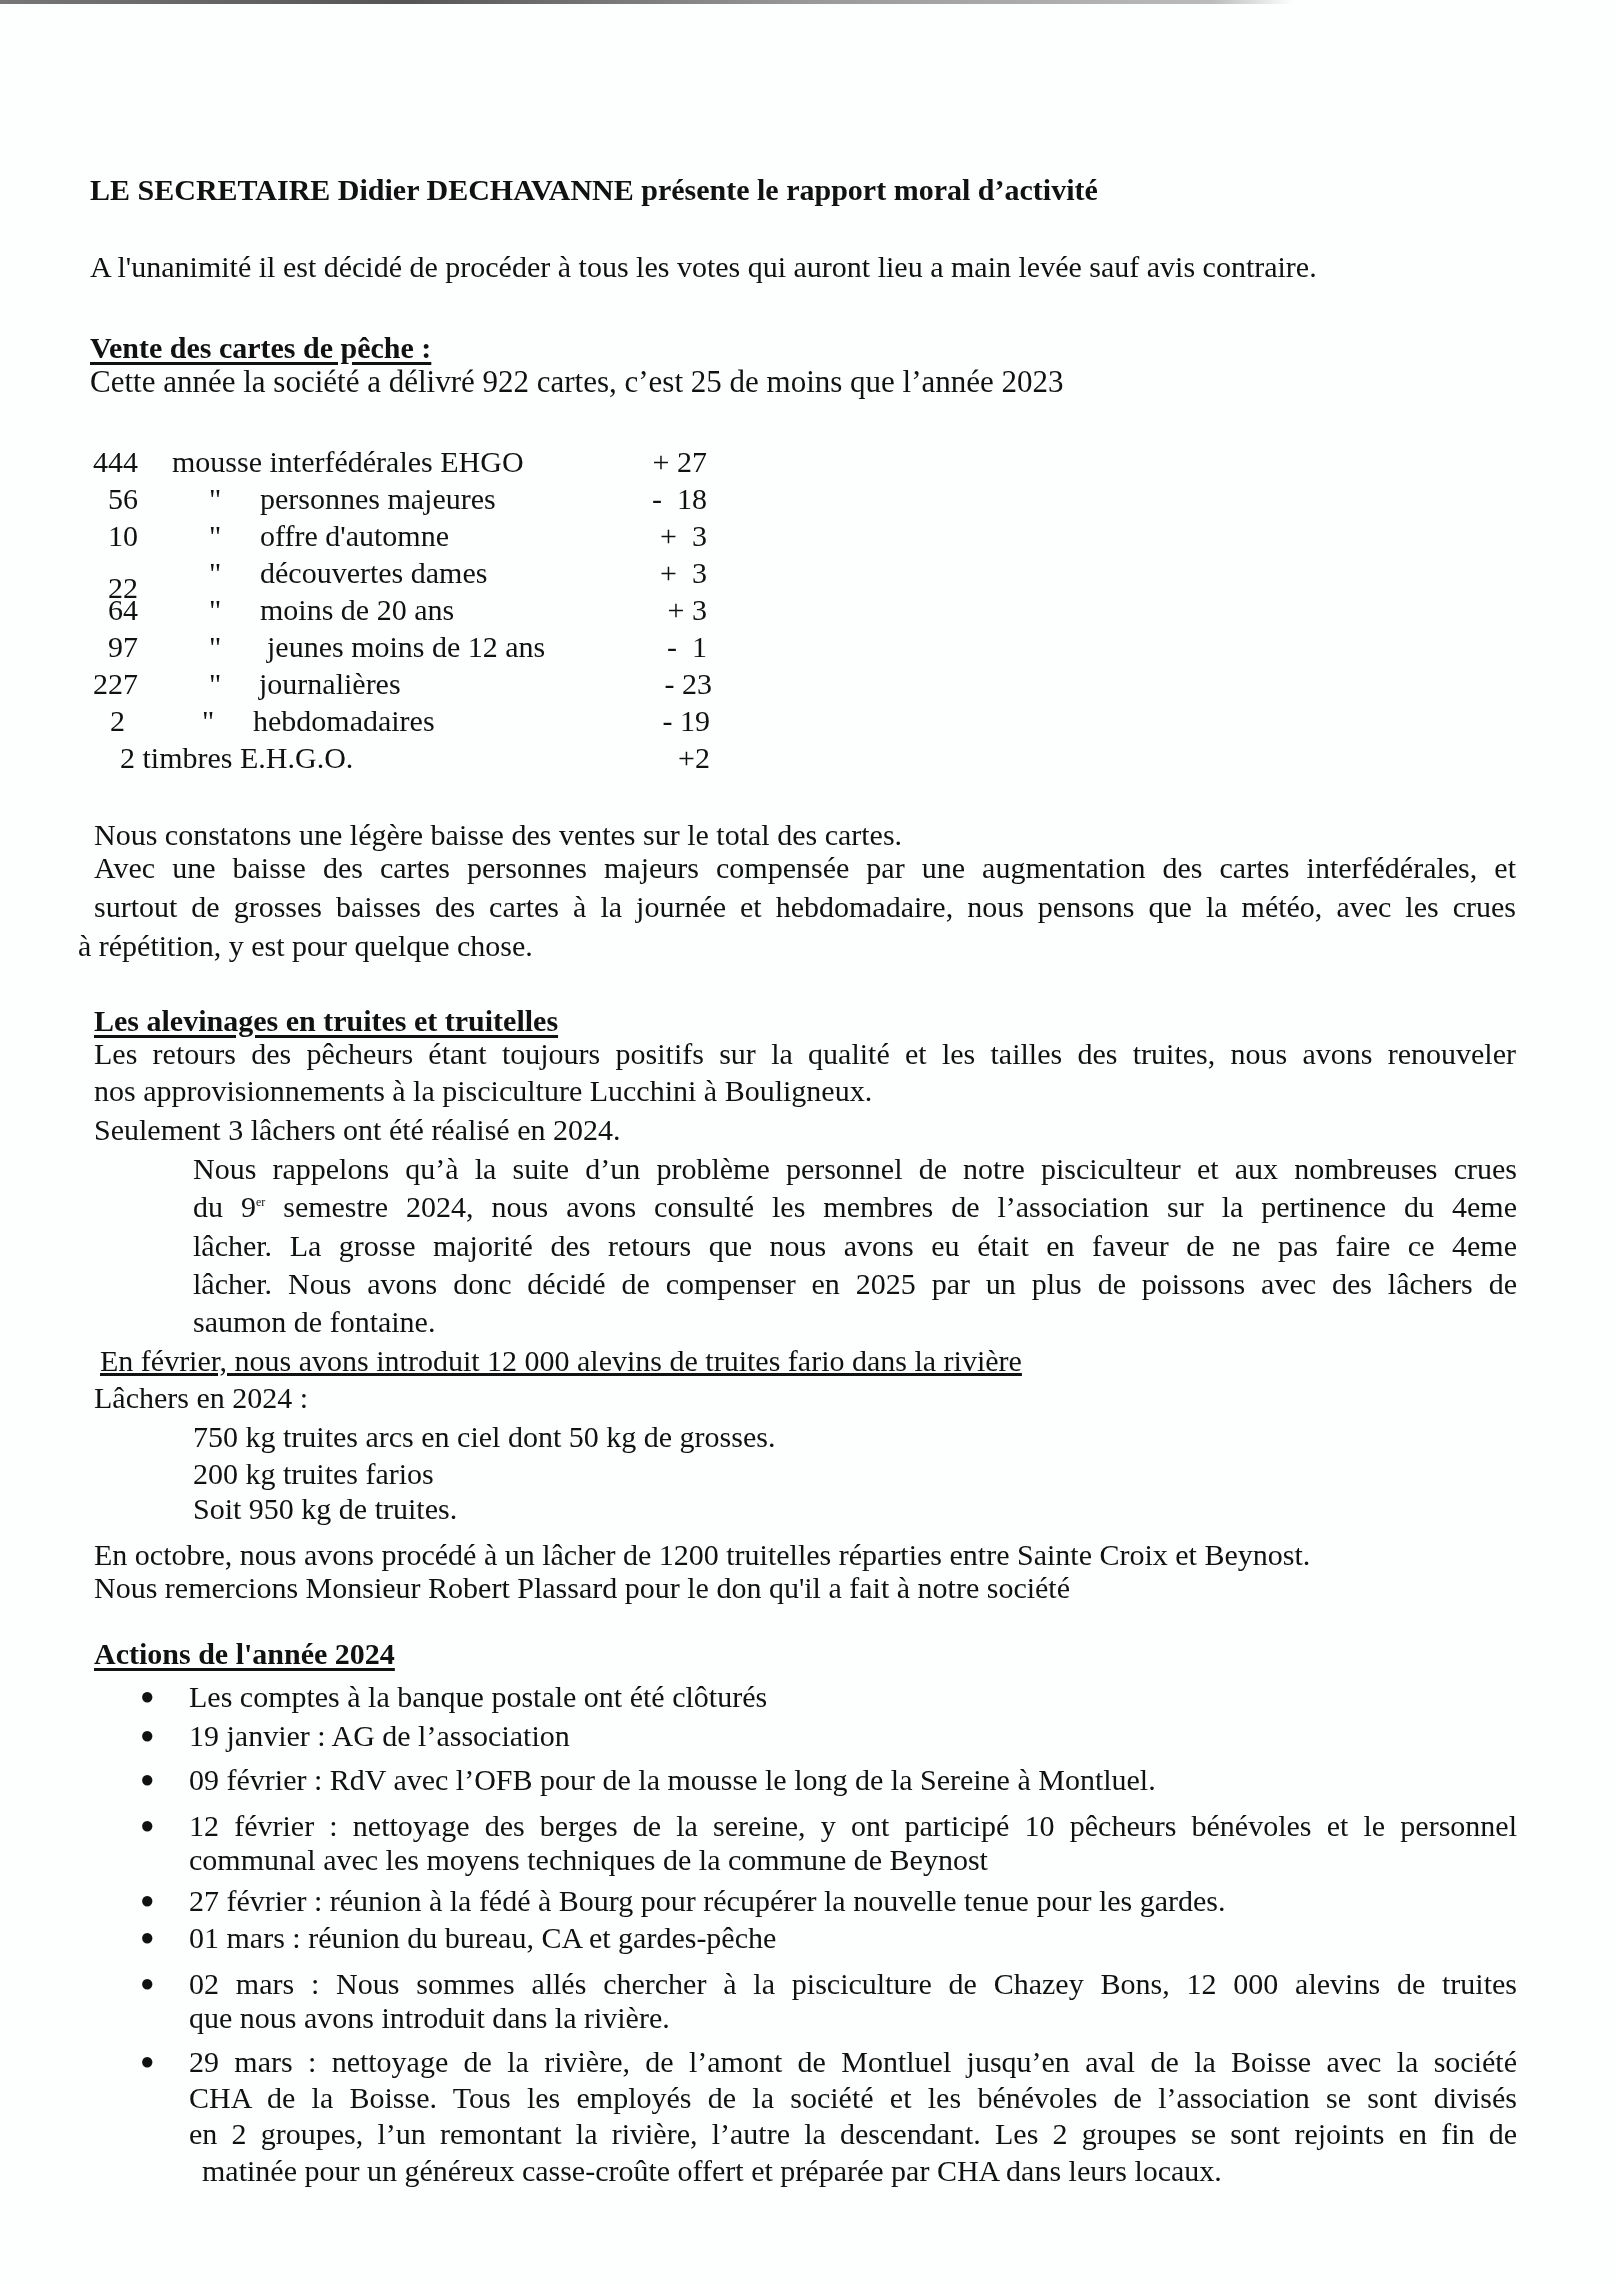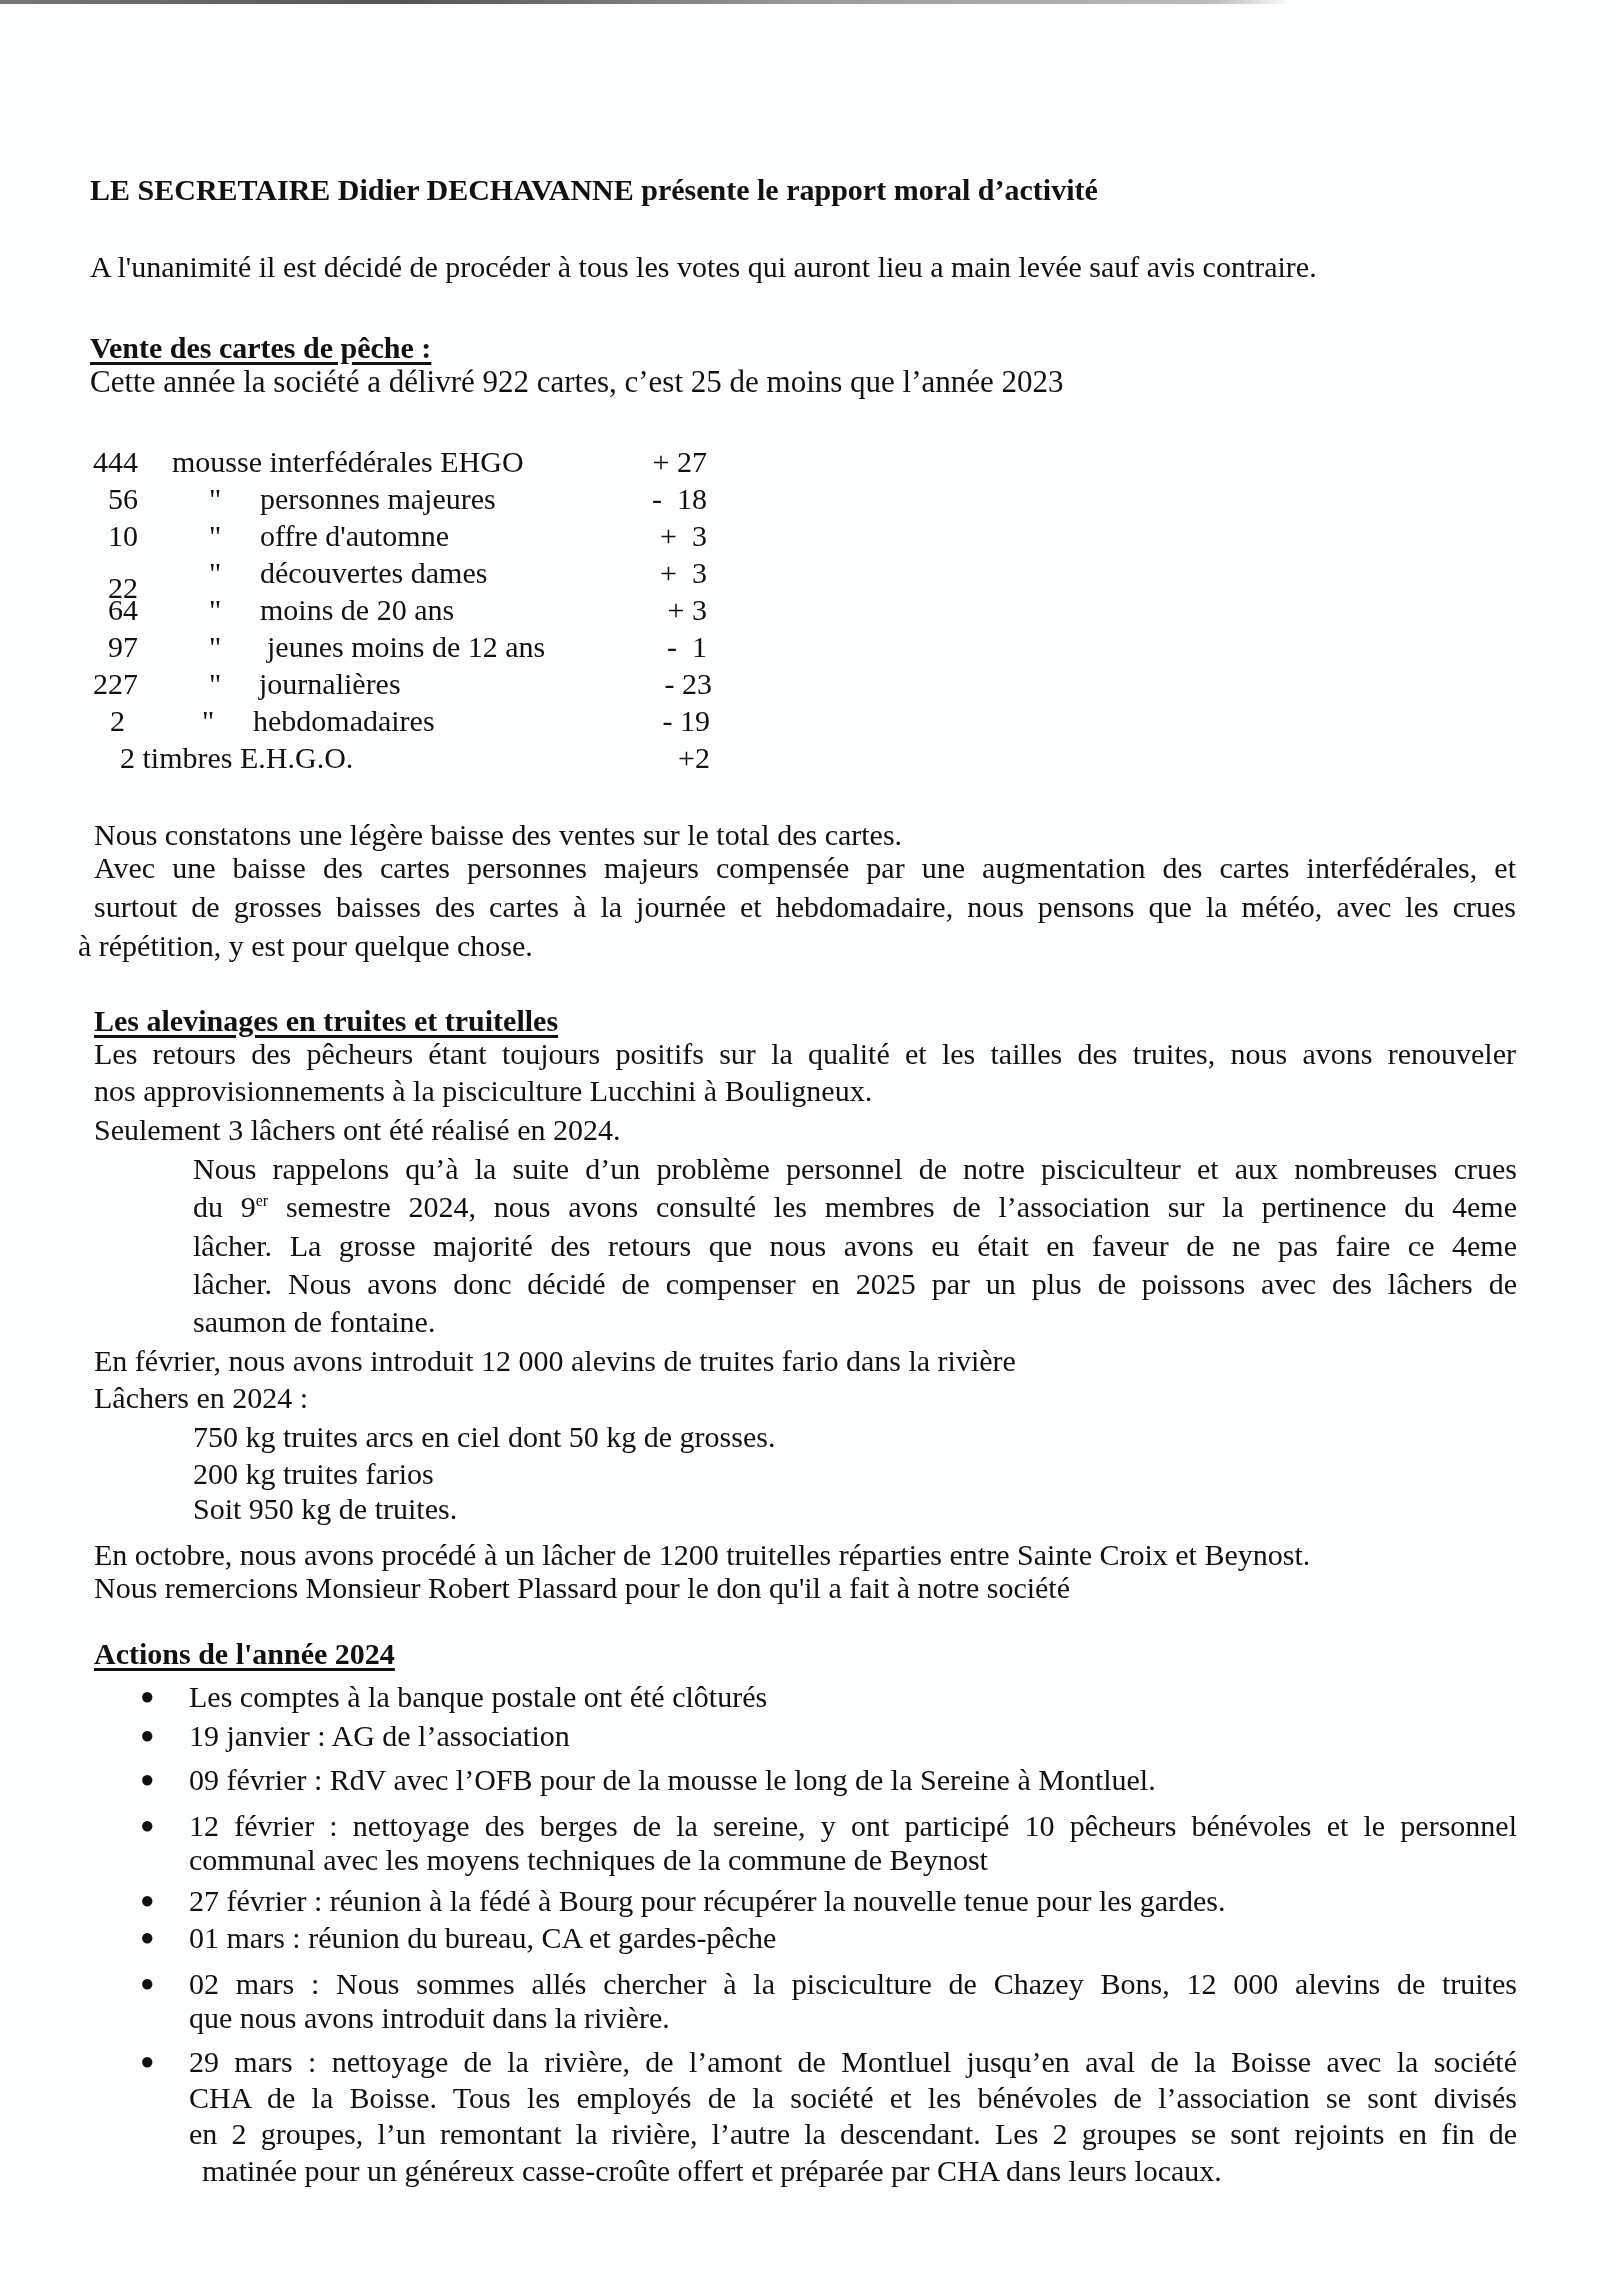--- a/index.html
+++ b/index.html
@@ -15,21 +15,21 @@
   .ln { position: absolute; white-space: nowrap; font-size: 30px; line-height: 35px; }
   .b { font-weight: bold; }
   .u { text-decoration: underline; text-decoration-thickness: 2.7px; text-underline-offset: 4px; }
   .title { font-size: 30px; }
   .just { white-space: normal; text-align: justify; text-align-last: justify; }
   .tbl-num { position: absolute; width: 74px; text-align: right; }
   .tbl-q { position: absolute; }
   .tbl-lbl { position: absolute; }
   .tbl-delta { position: absolute; width: 101px; text-align: right; white-space: pre; }
   .bullet { position: absolute; left: 140px; font-size: 24px; }
-  sup { font-size: 16px; line-height: 0; }
+  sup { font-size: 12px; line-height: 0; }
 </style>
 </head>
 <body>
 
 <div class="scanline"></div>
 
 <div class="ln b title" style="left:90px; top:172px;">LE SECRETAIRE Didier DECHAVANNE présente le rapport moral d’activité</div>
 <div class="ln" style="left:90px; top:249px;">A l'unanimité il est décidé de procéder à tous les votes qui auront lieu a main levée sauf avis contraire.</div>
 
 <div class="ln b u" style="left:90px; top:330px;">Vente des cartes de pêche :</div>
@@ -100,21 +100,21 @@
 <div class="ln" style="left:94px; top:1112px;">Seulement 3 lâchers ont été réalisé en 2024.</div>
 
 <div>
   <div class="ln just" style="left:193px; top:1151px; width:1324px;">Nous rappelons qu’à la suite d’un problème personnel de notre pisciculteur et aux nombreuses crues</div>
   <div class="ln just" style="left:193px; top:1189px; width:1324px;"><span>du 9</span><sup>er</sup><span> semestre 2024, nous avons consulté les membres de l’association sur la pertinence du 4eme</span></div>
   <div class="ln just" style="left:193px; top:1228px; width:1324px;">lâcher. La grosse majorité des retours que nous avons eu était en faveur de ne pas faire ce 4eme</div>
   <div class="ln just" style="left:193px; top:1266px; width:1324px;">lâcher. Nous avons donc décidé de compenser en 2025 par un plus de poissons avec des lâchers de</div>
   <div class="ln" style="left:193px; top:1304px;">saumon de fontaine.</div>
 </div>
 
-<div class="ln" style="left:94px; top:1343px;">En février, nous avons introduit 12 000 alevins de truites fario dans la rivière</div>
+<div class="ln" style="left:100px; top:1343px;text-decoration:underline;">En février, nous avons introduit 12 000 alevins de truites fario dans la rivière</div>
 <div class="ln" style="left:94px; top:1380px;">Lâchers en 2024 :</div>
 <div class="ln" style="left:193px; top:1419px;">750 kg truites arcs en ciel dont 50 kg de grosses.</div>
 <div class="ln" style="left:193px; top:1456px;text-align:center;">200 kg truites farios</div>
 <div class="ln" style="left:193px; top:1491px;">Soit 950 kg de truites.</div>
 <div class="ln" style="left:94px; top:1537px;">En octobre, nous avons procédé à un lâcher de 1200 truitelles réparties entre Sainte Croix et Beynost.</div>
 <div class="ln" style="left:94px; top:1570px;">Nous remercions Monsieur Robert Plassard pour le don qu'il a fait à notre société</div>
 
 <div class="ln b u" style="left:94px; top:1636px;">Actions de l'année 2024</div>
 
 <div>

